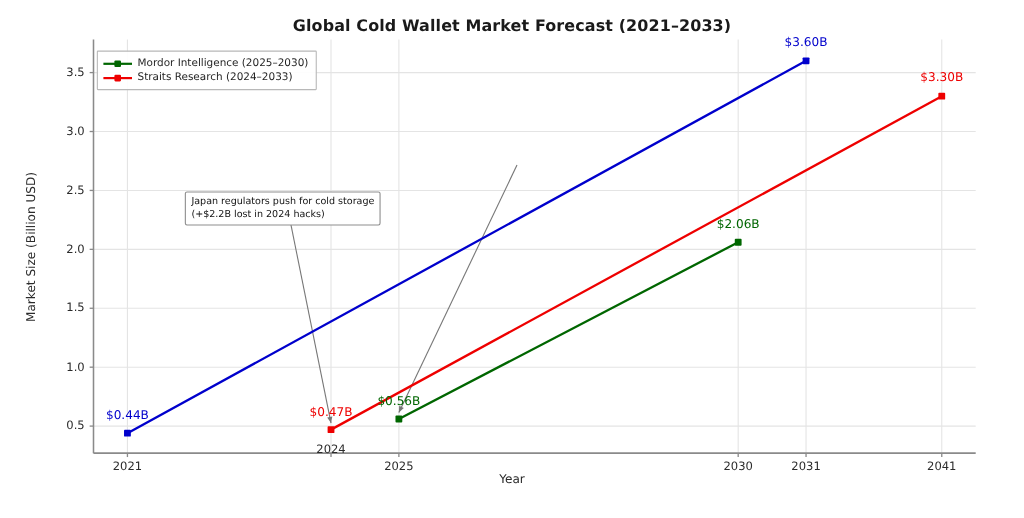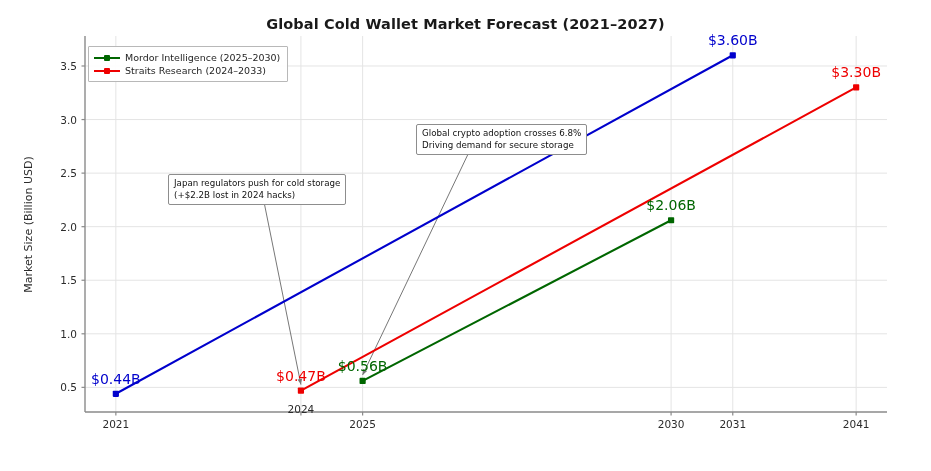--- a/index.html
+++ b/index.html
@@ -58,21 +58,21 @@
   .ytick-text {
     text-align: right;
     transform: translateY(-50%);
   }
   .xtick-text {
     text-align: center;
     transform: translateX(-50%);
   }
   .pt-label {
     position: absolute;
-    font-size: 14px;
+    font-size: 11px;
     white-space: nowrap;
     transform: translateX(-50%);
   }
   #legend-box {
     position: absolute;
     left: 88px;
     top: 46px;
     border: 1px solid #b8b8b8;
     background: rgba(255,255,255,0.92);
     border-radius: 1px;
@@ -122,21 +122,21 @@
     white-space: pre;
   }
   #anno-0 { left: 168px; top: 174px; }
   #anno-1 { left: 416px; top: 124px; }
 </style>
 </head>
 <body>
 
 <div id="chart-root">
 
-  <div id="chart-title">Global Cold Wallet Market Forecast (2021–2027)</div>
+  <div id="chart-title">Global Cold Wallet Market Forecast (2021–2033)</div>
 
   <svg id="plot-svg" width="931" height="471">
       <line x1="85" y1="387.36" x2="887" y2="387.36" stroke="#e4e4e4" stroke-width="1"></line>
       <line x1="85" y1="333.80" x2="887" y2="333.80" stroke="#e4e4e4" stroke-width="1"></line>
       <line x1="85" y1="280.24" x2="887" y2="280.24" stroke="#e4e4e4" stroke-width="1"></line>
       <line x1="85" y1="226.68" x2="887" y2="226.68" stroke="#e4e4e4" stroke-width="1"></line>
       <line x1="85" y1="173.12" x2="887" y2="173.12" stroke="#e4e4e4" stroke-width="1"></line>
       <line x1="85" y1="119.56" x2="887" y2="119.56" stroke="#e4e4e4" stroke-width="1"></line>
       <line x1="85" y1="65.99" x2="887" y2="65.99" stroke="#e4e4e4" stroke-width="1"></line>
       <line x1="115.85" y1="36" x2="115.85" y2="412" stroke="#e4e4e4" stroke-width="1"></line>
@@ -169,20 +169,21 @@
       <rect x="729.67" y="52.18" width="6.2" height="6.2" fill="#0000cc" rx="0.8"></rect>
       <polyline points="362.62,380.93 671.08,220.25" fill="none" stroke="#006600" stroke-width="2.1" stroke-linecap="round" stroke-linejoin="round"></polyline>
       <rect x="359.52" y="377.83" width="6.2" height="6.2" fill="#006600" rx="0.8"></rect>
       <rect x="667.98" y="217.15" width="6.2" height="6.2" fill="#006600" rx="0.8"></rect>
       <polyline points="300.92,390.58 856.15,87.42" fill="none" stroke="#ee0000" stroke-width="2.1" stroke-linecap="round" stroke-linejoin="round"></polyline>
       <rect x="297.82" y="387.48" width="6.2" height="6.2" fill="#ee0000" rx="0.8"></rect>
       <rect x="853.05" y="84.32" width="6.2" height="6.2" fill="#ee0000" rx="0.8"></rect>
     </svg>
 
   <div class="axis-label" id="ylabel-text">Market Size (Billion USD)</div>
+  <div class="axis-label" id="xlabel-text">Year</div>
 
   <div id="tick-layer">
       <div class="tick-text ytick-text" style="left: 39px; width: 38px; top: 387.362px;">0.5</div>
       <div class="tick-text ytick-text" style="left: 39px; width: 38px; top: 333.801px;">1.0</div>
       <div class="tick-text ytick-text" style="left: 39px; width: 38px; top: 280.239px;">1.5</div>
       <div class="tick-text ytick-text" style="left: 39px; width: 38px; top: 226.678px;">2.0</div>
       <div class="tick-text ytick-text" style="left: 39px; width: 38px; top: 173.117px;">2.5</div>
       <div class="tick-text ytick-text" style="left: 39px; width: 38px; top: 119.556px;">3.0</div>
       <div class="tick-text ytick-text" style="left: 39px; width: 38px; top: 65.9943px;">3.5</div>
       <div class="tick-text xtick-text" style="left: 115.846px; top: 418px;">2021</div>
@@ -213,16 +214,14 @@
       <span class="legend-mark">
         <span class="lm-line" style="background:#ee0000"></span>
         <span class="lm-dot" style="background:#ee0000"></span>
       </span>
       <span class="legend-text">Straits Research (2024–2033)</span>
     </div>
   </div>
 
   <div class="anno-box" id="anno-0">Japan regulators push for cold storage
 (+$2.2B lost in 2024 hacks)</div>
-  <div class="anno-box" id="anno-1">Global crypto adoption crosses 6.8%
-Driving demand for secure storage</div>
 
 </div>
 
 </body></html>

